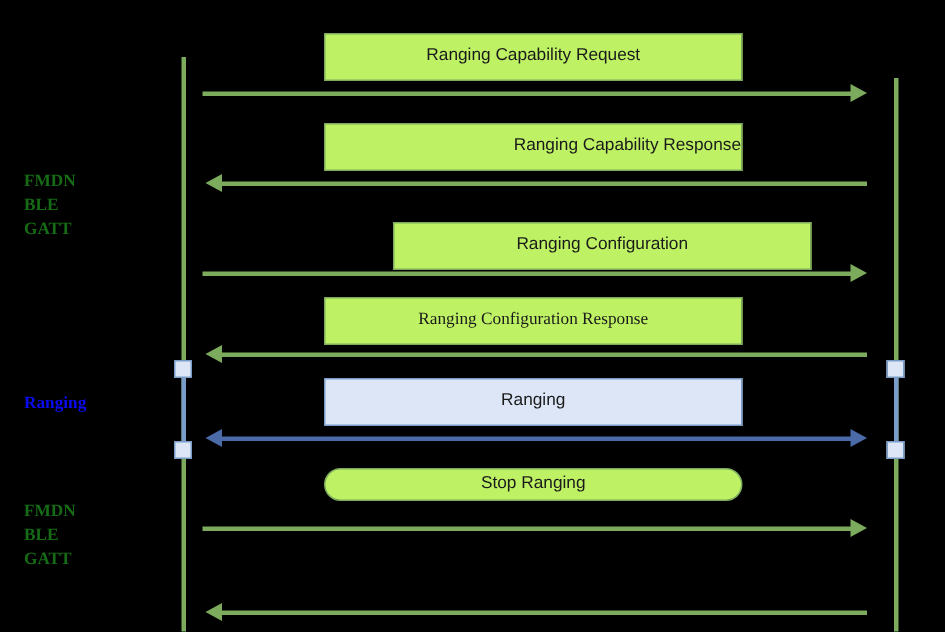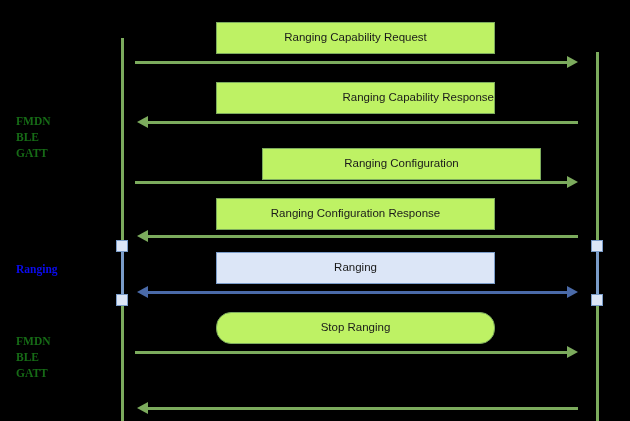--- a/index.html
+++ b/index.html
@@ -79,34 +79,34 @@
   </div>
   <div class="shaft green" style="left:148px;top:121px;width:430px;"></div>
   <div class="head left green" style="left:137px;top:116px;"></div>
 
   <div class="msgbox green" style="left:216px;top:148px;width:279px;height:32px;margin-left:46px;">
     <span>Ranging Configuration</span>
   </div>
   <div class="shaft green" style="left:135px;top:181px;width:433px;"></div>
   <div class="head right green" style="left:567px;top:176px;"></div>
 
-  <div class="msgbox green" style="left:216px;top:198px;width:279px;height:32px;">
+  <div class="msgbox green" style="left:216px;top:198px;width:279px;height:32px;font-family:Liberation Serif, serif;">
     <span>Ranging Configuration Response</span>
   </div>
   <div class="shaft green" style="left:148px;top:235px;width:430px;"></div>
   <div class="head left green" style="left:137px;top:230px;"></div>
 
   <div class="msgbox blue" style="left:216px;top:252px;width:279px;height:32px;">
     <span>Ranging</span>
   </div>
   <div class="shaft blue" style="left:148px;top:291px;width:420px;"></div>
   <div class="head left blue" style="left:137px;top:286px;"></div>
   <div class="head right blue" style="left:567px;top:286px;"></div>
 
-  <div class="msgbox green" style="left:216px;top:312px;width:279px;height:32px;border-radius:15px;">
+  <div class="msgbox green" style="left:216px;top:312px;width:279px;height:22px;border-radius:15px;">
     <span>Stop Ranging</span>
   </div>
   <div class="shaft green" style="left:135px;top:351px;width:433px;"></div>
   <div class="head right green" style="left:567px;top:346px;"></div>
 
   <div class="shaft green" style="left:148px;top:407px;width:430px;"></div>
   <div class="head left green" style="left:137px;top:402px;"></div>
 
   <div class="act-bar" style="left:121px;top:246px;height:54px;"></div>
   <div class="act-sq" style="left:116px;top:240px;"></div>

